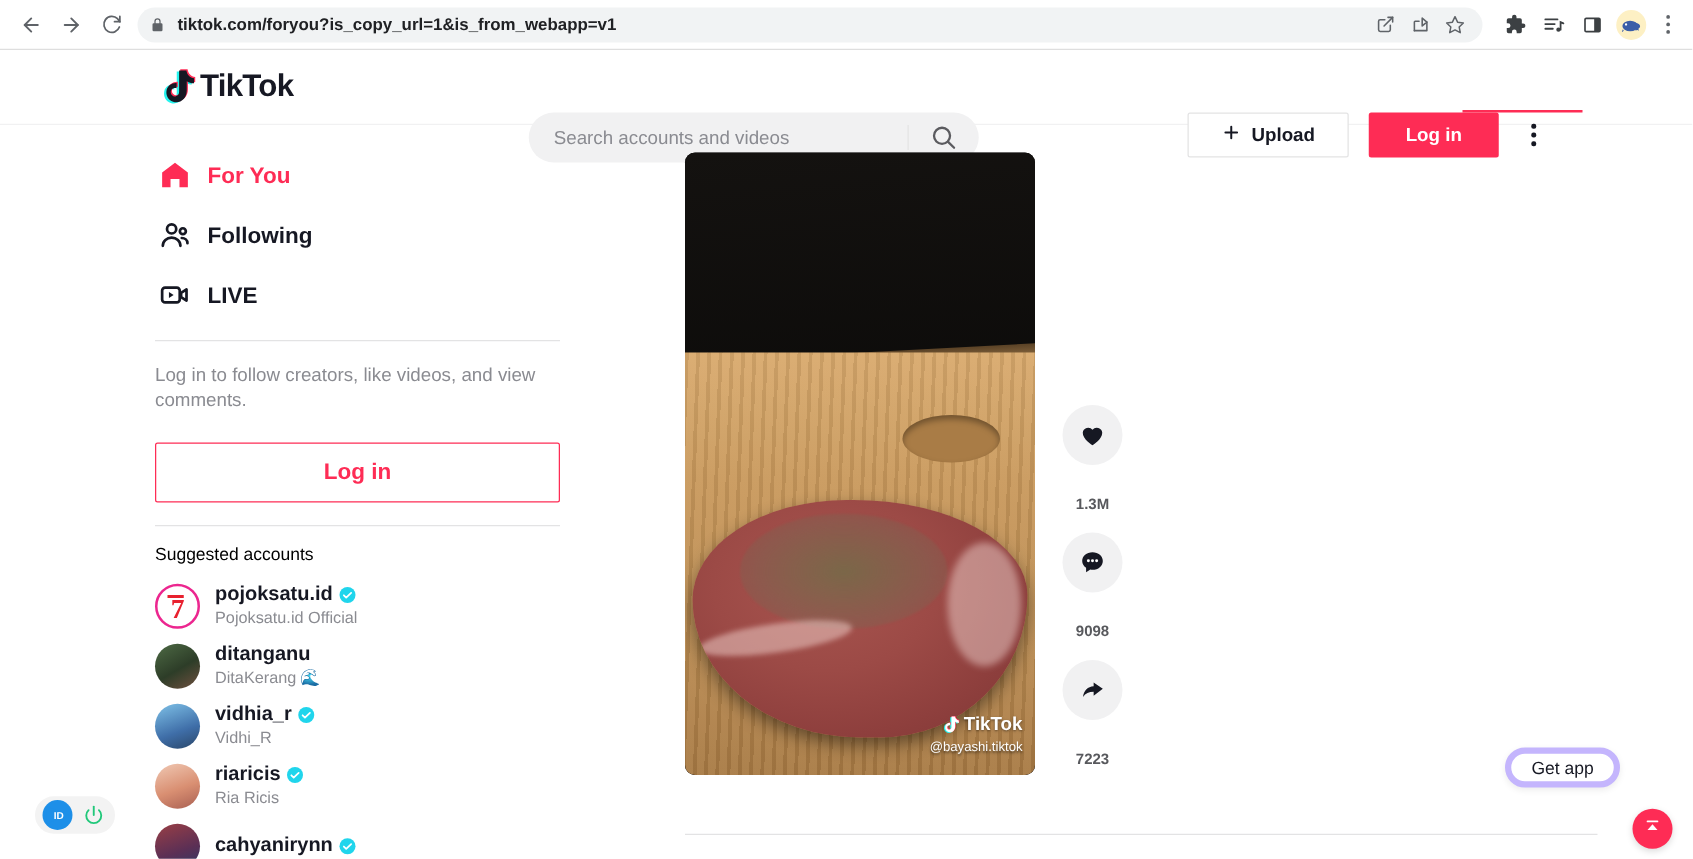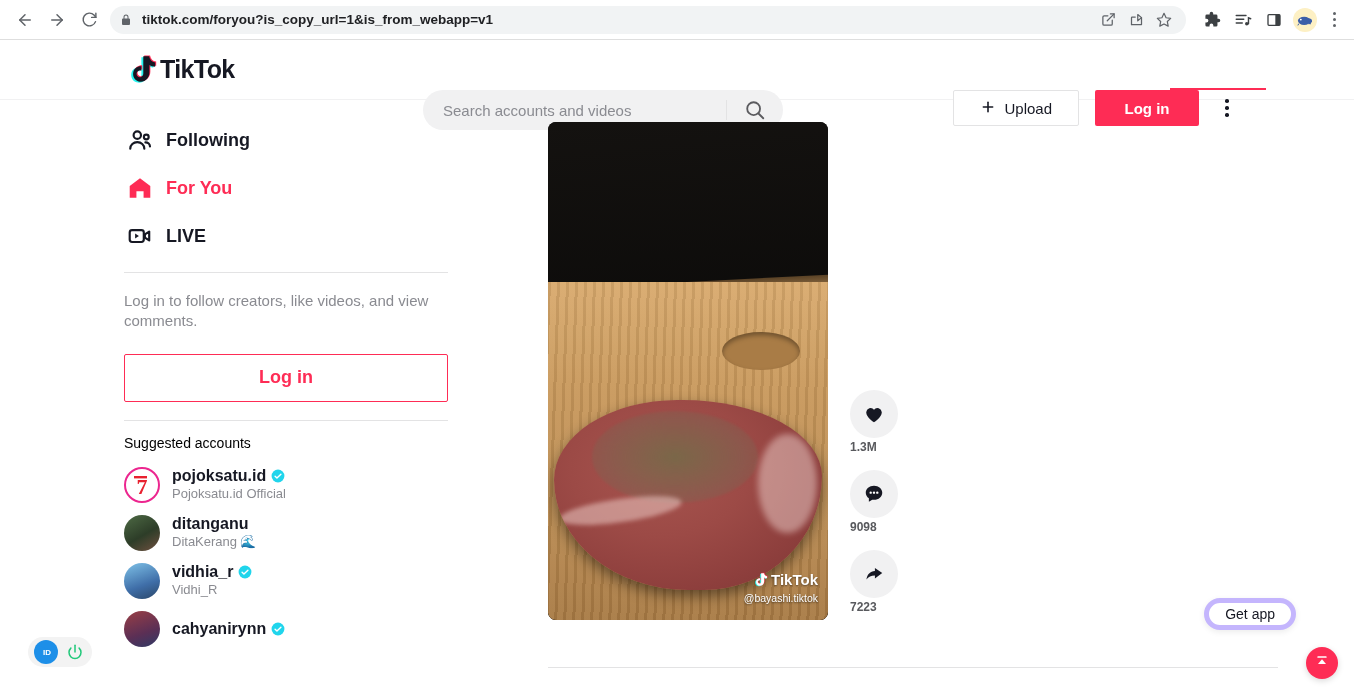--- a/index.html
+++ b/index.html
@@ -92,21 +92,21 @@
   }
   .hdr-right {
     position: absolute; right: 115px; top: 50px;
     display: flex; align-items: center; gap: 16px;
   }
   .upload-btn {
     height: 36px; padding: 0 26px;
     border: 1px solid #e3e3e4; border-radius: 2px;
     background: #fff;
     display: flex; align-items: center; gap: 8px;
-    font-size: 15px; color: #161823; font-weight: 400;
+    font-size: 15px; color: #161823; font-weight: 700;
   }
   .login-btn {
     height: 36px; min-width: 104px; padding: 0 18px;
     background: #fe2c55; color: #fff;
     border: none; border-radius: 2px;
     font-size: 15px; font-weight: bold;
     display: flex; align-items: center; justify-content: center;
     font-family: "Liberation Sans", sans-serif;
   }
   .hdr-kebab { width: 24px; display: flex; flex-direction: column; align-items: center; gap: 3.5px; }
@@ -233,21 +233,21 @@
     text-align: right; z-index: 3;
   }
   .wm-logo {
     display: flex; align-items: center; gap: 3px; justify-content: flex-end;
     color: #fff; font-size: 15px; font-weight: bold;
     text-shadow: 0 1px 2px rgba(0,0,0,0.5);
   }
   .wm-handle { font-size: 10.5px; color: #fff; text-shadow: 0 1px 2px rgba(0,0,0,0.6); margin-top: 1px; }
 
   .actions { display: flex; flex-direction: column; gap: 16px; padding-bottom: 6px; }
-  .action { display: flex; flex-direction: column; align-items: flex-start; gap: 2px; }
+  .action { display: flex; flex-direction: column; align-items: center; gap: 24px; }
   .action-btn {
     width: 48px; height: 48px; border-radius: 50%;
     background: #f1f1f2;
     display: flex; align-items: center; justify-content: center;
     color: #161823;
   }
   .action-count { font-size: 12px; font-weight: 600; color: #58595d; }
 
   .feed-divider {
     position: absolute; left: 192px; right: 76px; top: 567px;
@@ -414,38 +414,38 @@
         <i></i>
         <i></i>
         <i></i>
       </span>
   </div>
 </div>
 
 <div class="page">
 
   <div class="sidebar">
+    <div class="nav-item active">
+      <span class="nav-ico">
+        <svg width="26" height="26" viewBox="0 0 24 24" fill="#fe2c55">
+            <path d="M12 3L2.5 10.2V21h6.2v-6.1h6.6V21H21.5V10.2z"></path>
+          </svg>
+      </span>
+      <span>For You</span>
+    </div>
     <div class="nav-item">
       <span class="nav-ico">
         <svg width="26" height="26" viewBox="0 0 24 24" fill="none" stroke="#161823" stroke-width="2" stroke-linecap="round" stroke-linejoin="round">
             <circle cx="9.5" cy="7.5" r="3.4"></circle>
             <path d="M3 20c0-3.6 2.9-6 6.5-6s6.5 2.4 6.5 6"></path>
             <circle cx="17.8" cy="9.2" r="2.2"></circle>
             <path d="M17 14.2c2.4 0 4.2 1.6 4.2 3.8"></path>
           </svg>
       </span>
       <span>Following</span>
-    </div>
-    <div class="nav-item active">
-      <span class="nav-ico">
-        <svg width="26" height="26" viewBox="0 0 24 24" fill="#fe2c55">
-            <path d="M12 3L2.5 10.2V21h6.2v-6.1h6.6V21H21.5V10.2z"></path>
-          </svg>
-      </span>
-      <span>For You</span>
     </div>
     <div class="nav-item">
       <span class="nav-ico">
         <svg width="26" height="26" viewBox="0 0 24 24" fill="none" stroke="#161823" stroke-width="2" stroke-linejoin="round">
             <rect x="2.5" y="6.5" width="13" height="11" rx="2.2"></rect>
             <path d="M16.5 10.5l4-2.6v8.2l-4-2.6z"></path>
             <polygon points="7.5,9.8 7.5,14.2 11,12" fill="#161823" stroke="none"></polygon>
           </svg>
       </span>
       <span>LIVE</span>
@@ -499,20 +499,33 @@
           <span>vidhia_r</span>
           <svg class="verified" viewBox="0 0 24 24">
               <circle cx="12" cy="12" r="11" fill="#20d5ec"></circle>
               <path d="M7 12.4l3.2 3.2L17 9" fill="none" stroke="#fff" stroke-width="2.4" stroke-linecap="round" stroke-linejoin="round"></path>
             </svg>
         </span>
         <span class="acct-sub">Vidhi_R</span>
       </span>
     </div>
 
+    <div class="acct">
+      <span class="acct-av" style="background:linear-gradient(160deg,#f0c9b4,#d98f72 55%,#a85f52);"></span>
+      <span class="acct-meta">
+        <span class="acct-name">
+          <span>riaricis</span>
+          <svg class="verified" viewBox="0 0 24 24">
+              <circle cx="12" cy="12" r="11" fill="#20d5ec"></circle>
+              <path d="M7 12.4l3.2 3.2L17 9" fill="none" stroke="#fff" stroke-width="2.4" stroke-linecap="round" stroke-linejoin="round"></path>
+            </svg>
+        </span>
+        <span class="acct-sub">Ria Ricis</span>
+      </span>
+    </div>
 
     <div class="acct">
       <span class="acct-av" style="background:linear-gradient(160deg,#9a3f45,#5b2f55 60%,#2f3a66);"></span>
       <span class="acct-meta">
         <span class="acct-name">
           <span>cahyanirynn</span>
           <svg class="verified" viewBox="0 0 24 24">
               <circle cx="12" cy="12" r="11" fill="#20d5ec"></circle>
               <path d="M7 12.4l3.2 3.2L17 9" fill="none" stroke="#fff" stroke-width="2.4" stroke-linecap="round" stroke-linejoin="round"></path>
             </svg>

